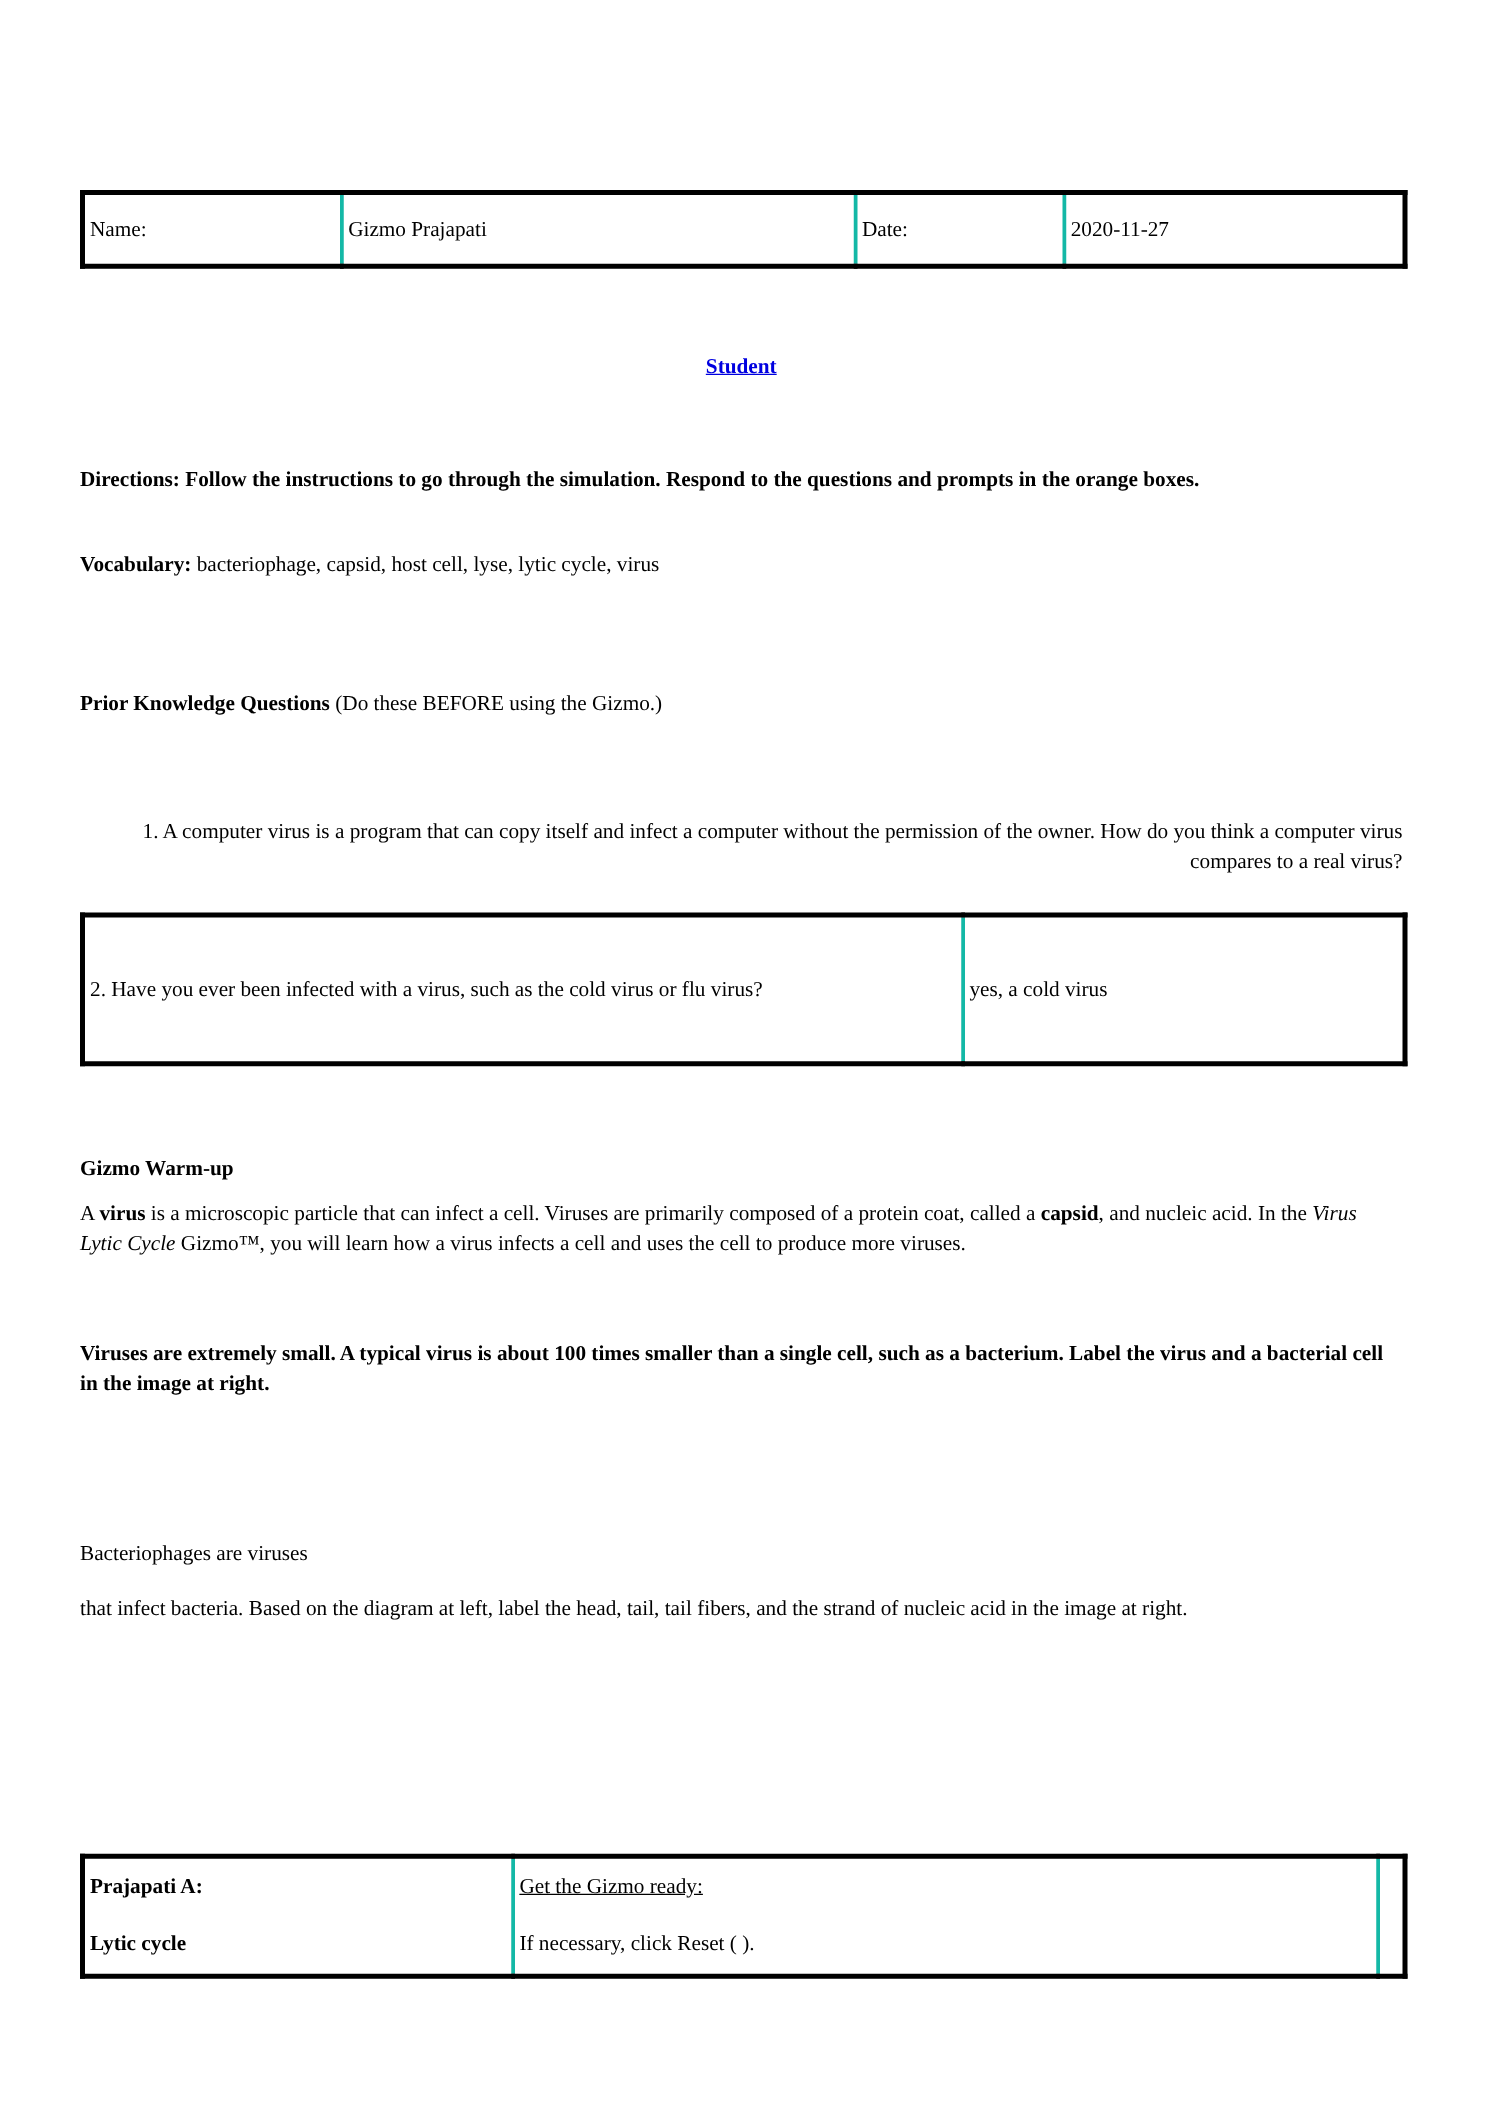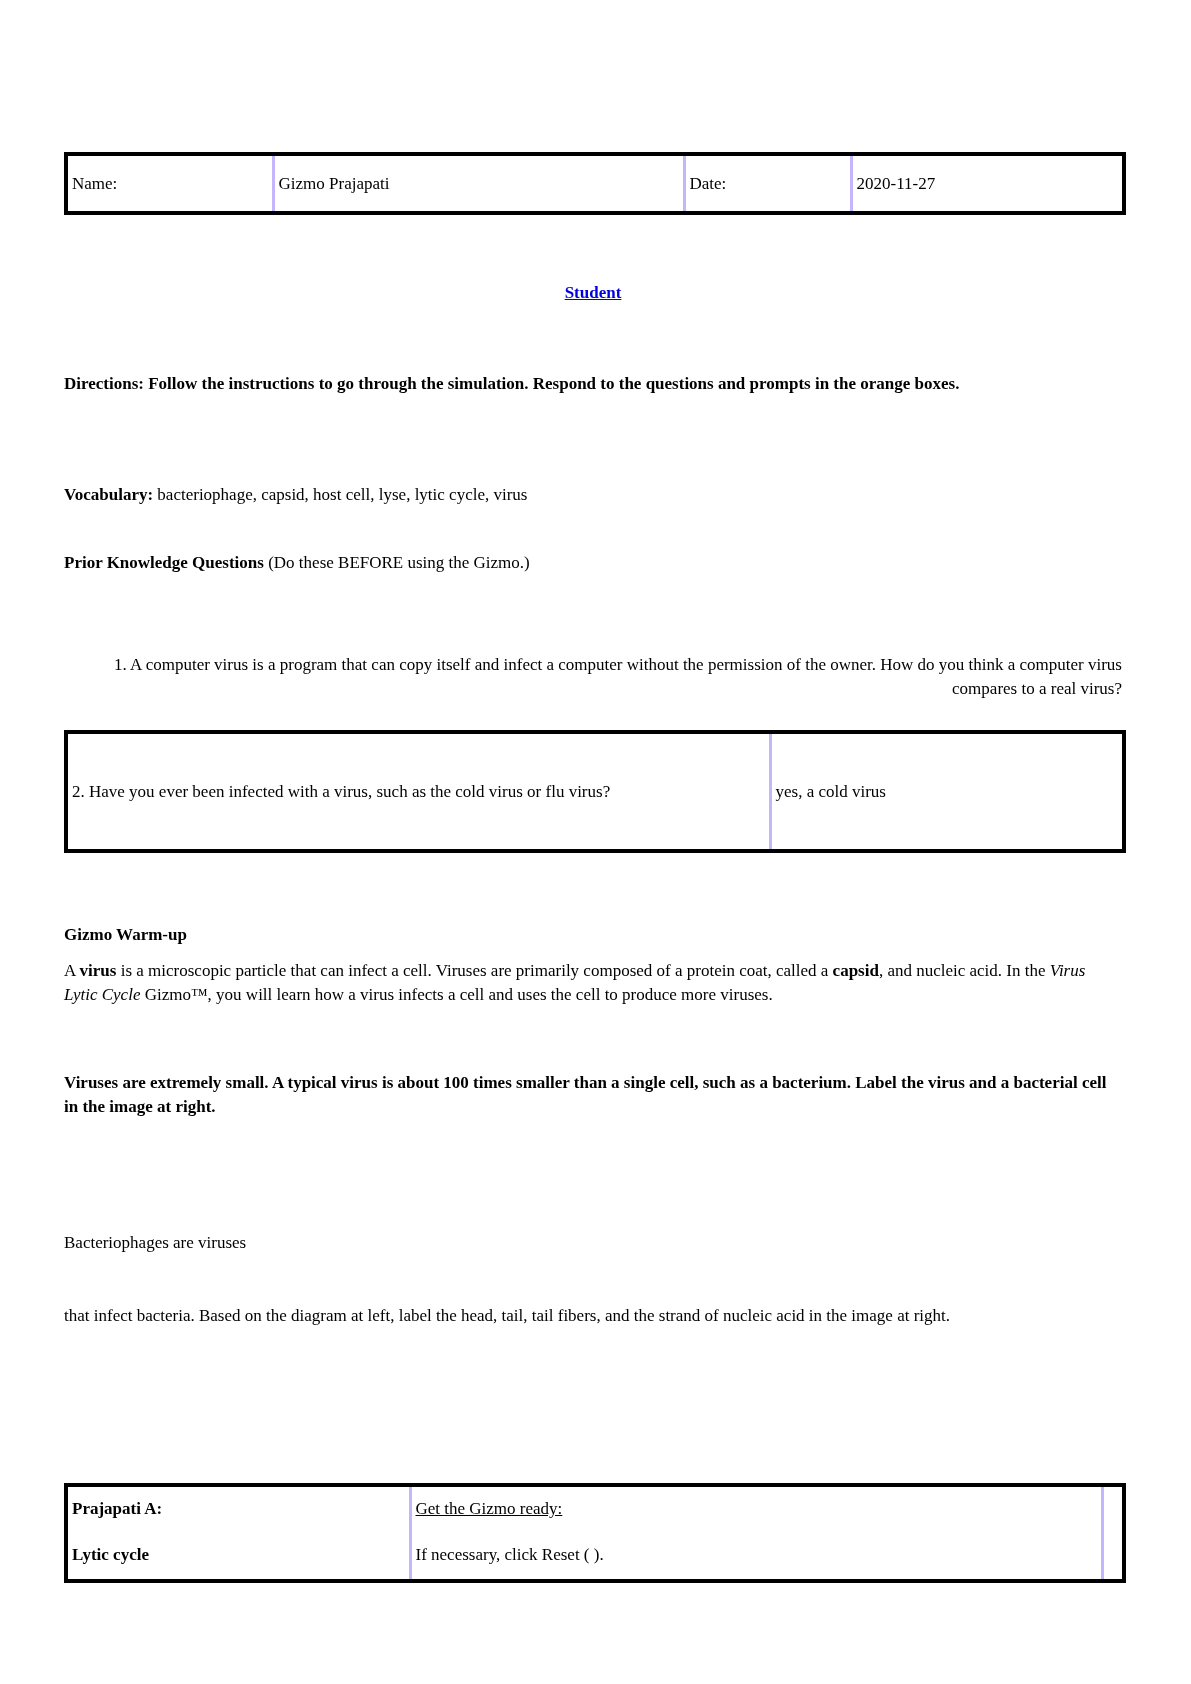--- a/index.html
+++ b/index.html
@@ -25,21 +25,21 @@
     cursor: pointer;
     margin-top: 16px;
   }
   table.doc-table {
     border-collapse: collapse;
     table-layout: fixed;
     border: 4px solid #000;
     position: absolute;
   }
   table.doc-table td {
-    border: 3px solid #c4b5fd;
+    border: 3px solid #14b8a6;
     padding: 2px 4px;
     vertical-align: middle;
     overflow: hidden;
   }
   .cell-top { vertical-align: top !important; padding-top: 10px !important; }
   .cell-gap { margin-top: 22px; }
 </style>
 </head>
 <body>
 
@@ -61,21 +61,21 @@
     </tr>
   </tbody>
     </table>
 
   <div class="abs center" style="top:281px;">
     <a class="student-link">Student</a>
   </div>
 
   <div class="abs" style="top:372px;"><span class="b">Directions: Follow the instructions to go through the simulation. Respond to the questions and prompts in the orange boxes.</span></div>
 
-  <div class="abs" style="top:483px;"><span class="b">Vocabulary: </span><span>bacteriophage, capsid, host cell, lyse, lytic cycle, virus</span></div>
+  <div class="abs" style="top:440px;"><span class="b">Vocabulary: </span><span>bacteriophage, capsid, host cell, lyse, lytic cycle, virus</span></div>
 
   <div class="abs" style="top:551px;"><span class="b">Prior Knowledge Questions </span><span>(Do these BEFORE using the Gizmo.)</span></div>
 
   <div class="abs" style="top:653px;text-align:right;">1. A computer virus is a program that can copy itself and infect a computer without the permission of the owner. How do you think a computer virus compares to a real virus?</div>
 
   <table class="doc-table" style="top:730px; left:64px; width:1058px; height:123px;">
     <colgroup>
       <col style="width:704px">
         <col style="width:354px">
     </colgroup>
@@ -88,21 +88,21 @@
     </table>
 
   <div class="abs b" style="top:923px;">Gizmo Warm-up</div>
 
   <div class="abs" style="top:959px;"><span>A </span><span class="b">virus</span><span> is a microscopic particle that can infect a cell. Viruses are primarily composed of a protein coat, called a </span><span class="b">capsid</span><span>, and nucleic acid. In the </span><span class="i">Virus Lytic Cycle</span><span> Gizmo™, you will learn how a virus infects a cell and uses the cell to produce more viruses.</span></div>
 
   <div class="abs" style="top:1071px;font-weight:bold;">Viruses are extremely small. A typical virus is about 100 times smaller than a single cell, such as a bacterium. Label the virus and a bacterial cell in the image at right.</div>
 
   <div class="abs" style="top:1231px;">Bacteriophages are viruses</div>
 
-  <div class="abs" style="top:1275px;margin-top:29px;">that infect bacteria. Based on the diagram at left, label the head, tail, tail fibers, and the strand of nucleic acid in the image at right.</div>
+  <div class="abs" style="top:1275px;">that infect bacteria. Based on the diagram at left, label the head, tail, tail fibers, and the strand of nucleic acid in the image at right.</div>
 
   <table class="doc-table" style="top:1483px; left:64px; width:1058px; height:100px;">
     <colgroup>
       <col style="width:344px">
         <col style="width:692px">
         <col style="width:22px">
     </colgroup>
     <tbody>
         <tr>
       <td class="cell-top">

